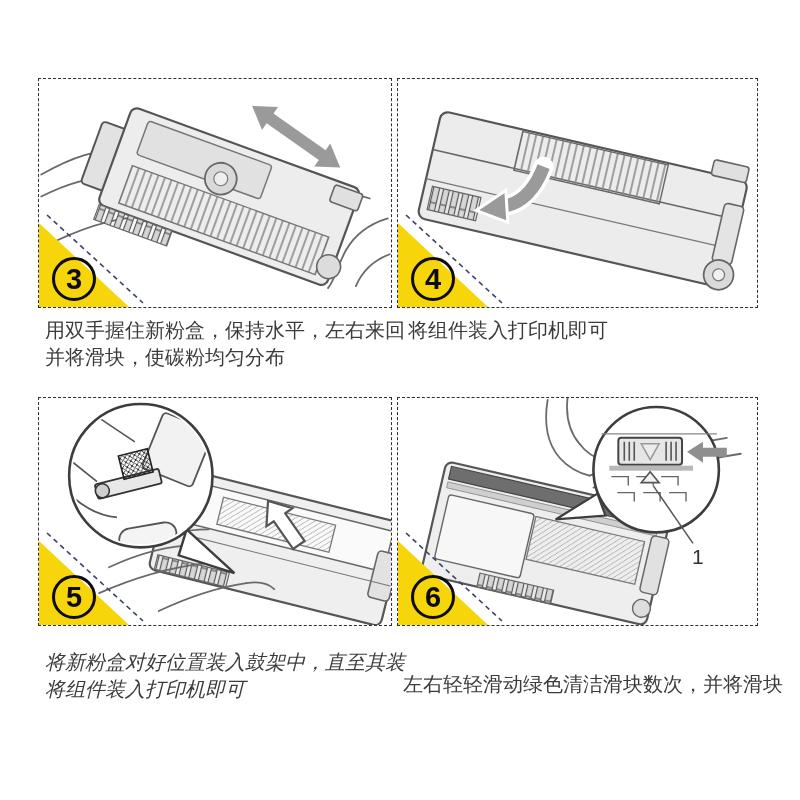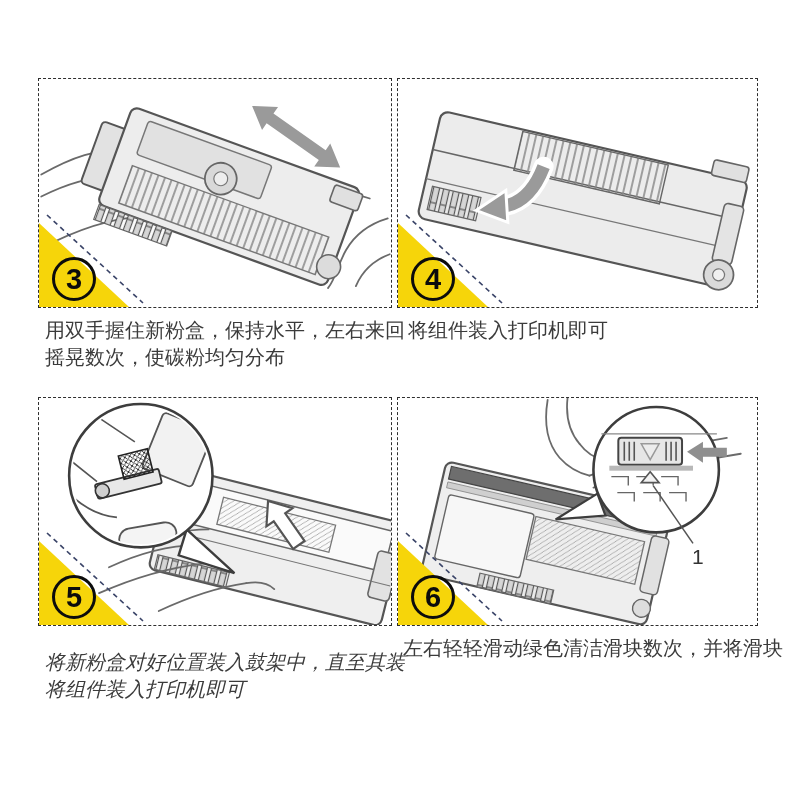--- a/index.html
+++ b/index.html
@@ -13,21 +13,21 @@
   .art{position:absolute;left:0;top:0;width:100%;height:100%;}
   .tri{position:absolute;left:0;bottom:0;width:112px;height:98px;overflow:visible;}
   .badge{position:absolute;left:13px;bottom:6px;width:38px;height:38px;border:3px solid #0c0c0c;
          border-radius:50%;display:flex;align-items:center;justify-content:center;
          font-size:29px;font-weight:700;color:#0c0c0c;line-height:1;background:transparent;}
   .caption{position:absolute;color:#3b3b3b;font-size:20px;line-height:27px;}
   .caption .cap-line{white-space:nowrap;}
   .c3{left:45px;top:317px;}
   .c4{left:408px;top:317px;}
   .c5{left:45px;top:649px;font-style:italic;}
-  .c6{left:403px;top:635px;text-align:center;}
+  .c6{left:403px;top:671px;text-align:center;}
   .callout-1{position:absolute;left:294px;top:147px;font-size:21px;color:#333333;}
 </style>
 </head>
 <body>
 
 <div class="page">
 
   <div class="panel p3">
     <svg class="art" viewBox="0 0 353 229">
       <defs>
@@ -213,21 +213,21 @@
       <polygon points="0,14 0,98 90,98" fill="#F6D50A"></polygon>
       <line x1="8" y1="6" x2="104" y2="94" stroke="#3a4468" stroke-width="1.6" stroke-dasharray="5,4"></line>
     </svg>
     <div class="badge">
       <span>6</span>
     </div>
   </div>
 
   <div class="caption c3">
     <div class="cap-line">用双手握住新粉盒，保持水平，左右来回</div>
-    <div class="cap-line">摇晃数次，使碳粉均匀分布</div>
+    <div class="cap-line">并将滑块，使碳粉均匀分布</div>
   </div>
   <div class="caption c4">
     <div class="cap-line">将组件装入打印机即可</div>
     <div class="cap-line"></div>
   </div>
   <div class="caption c5">
     <div class="cap-line">将新粉盒对好位置装入鼓架中，直至其装</div>
     <div class="cap-line">将组件装入打印机即可</div>
   </div>
   <div class="caption c6">

